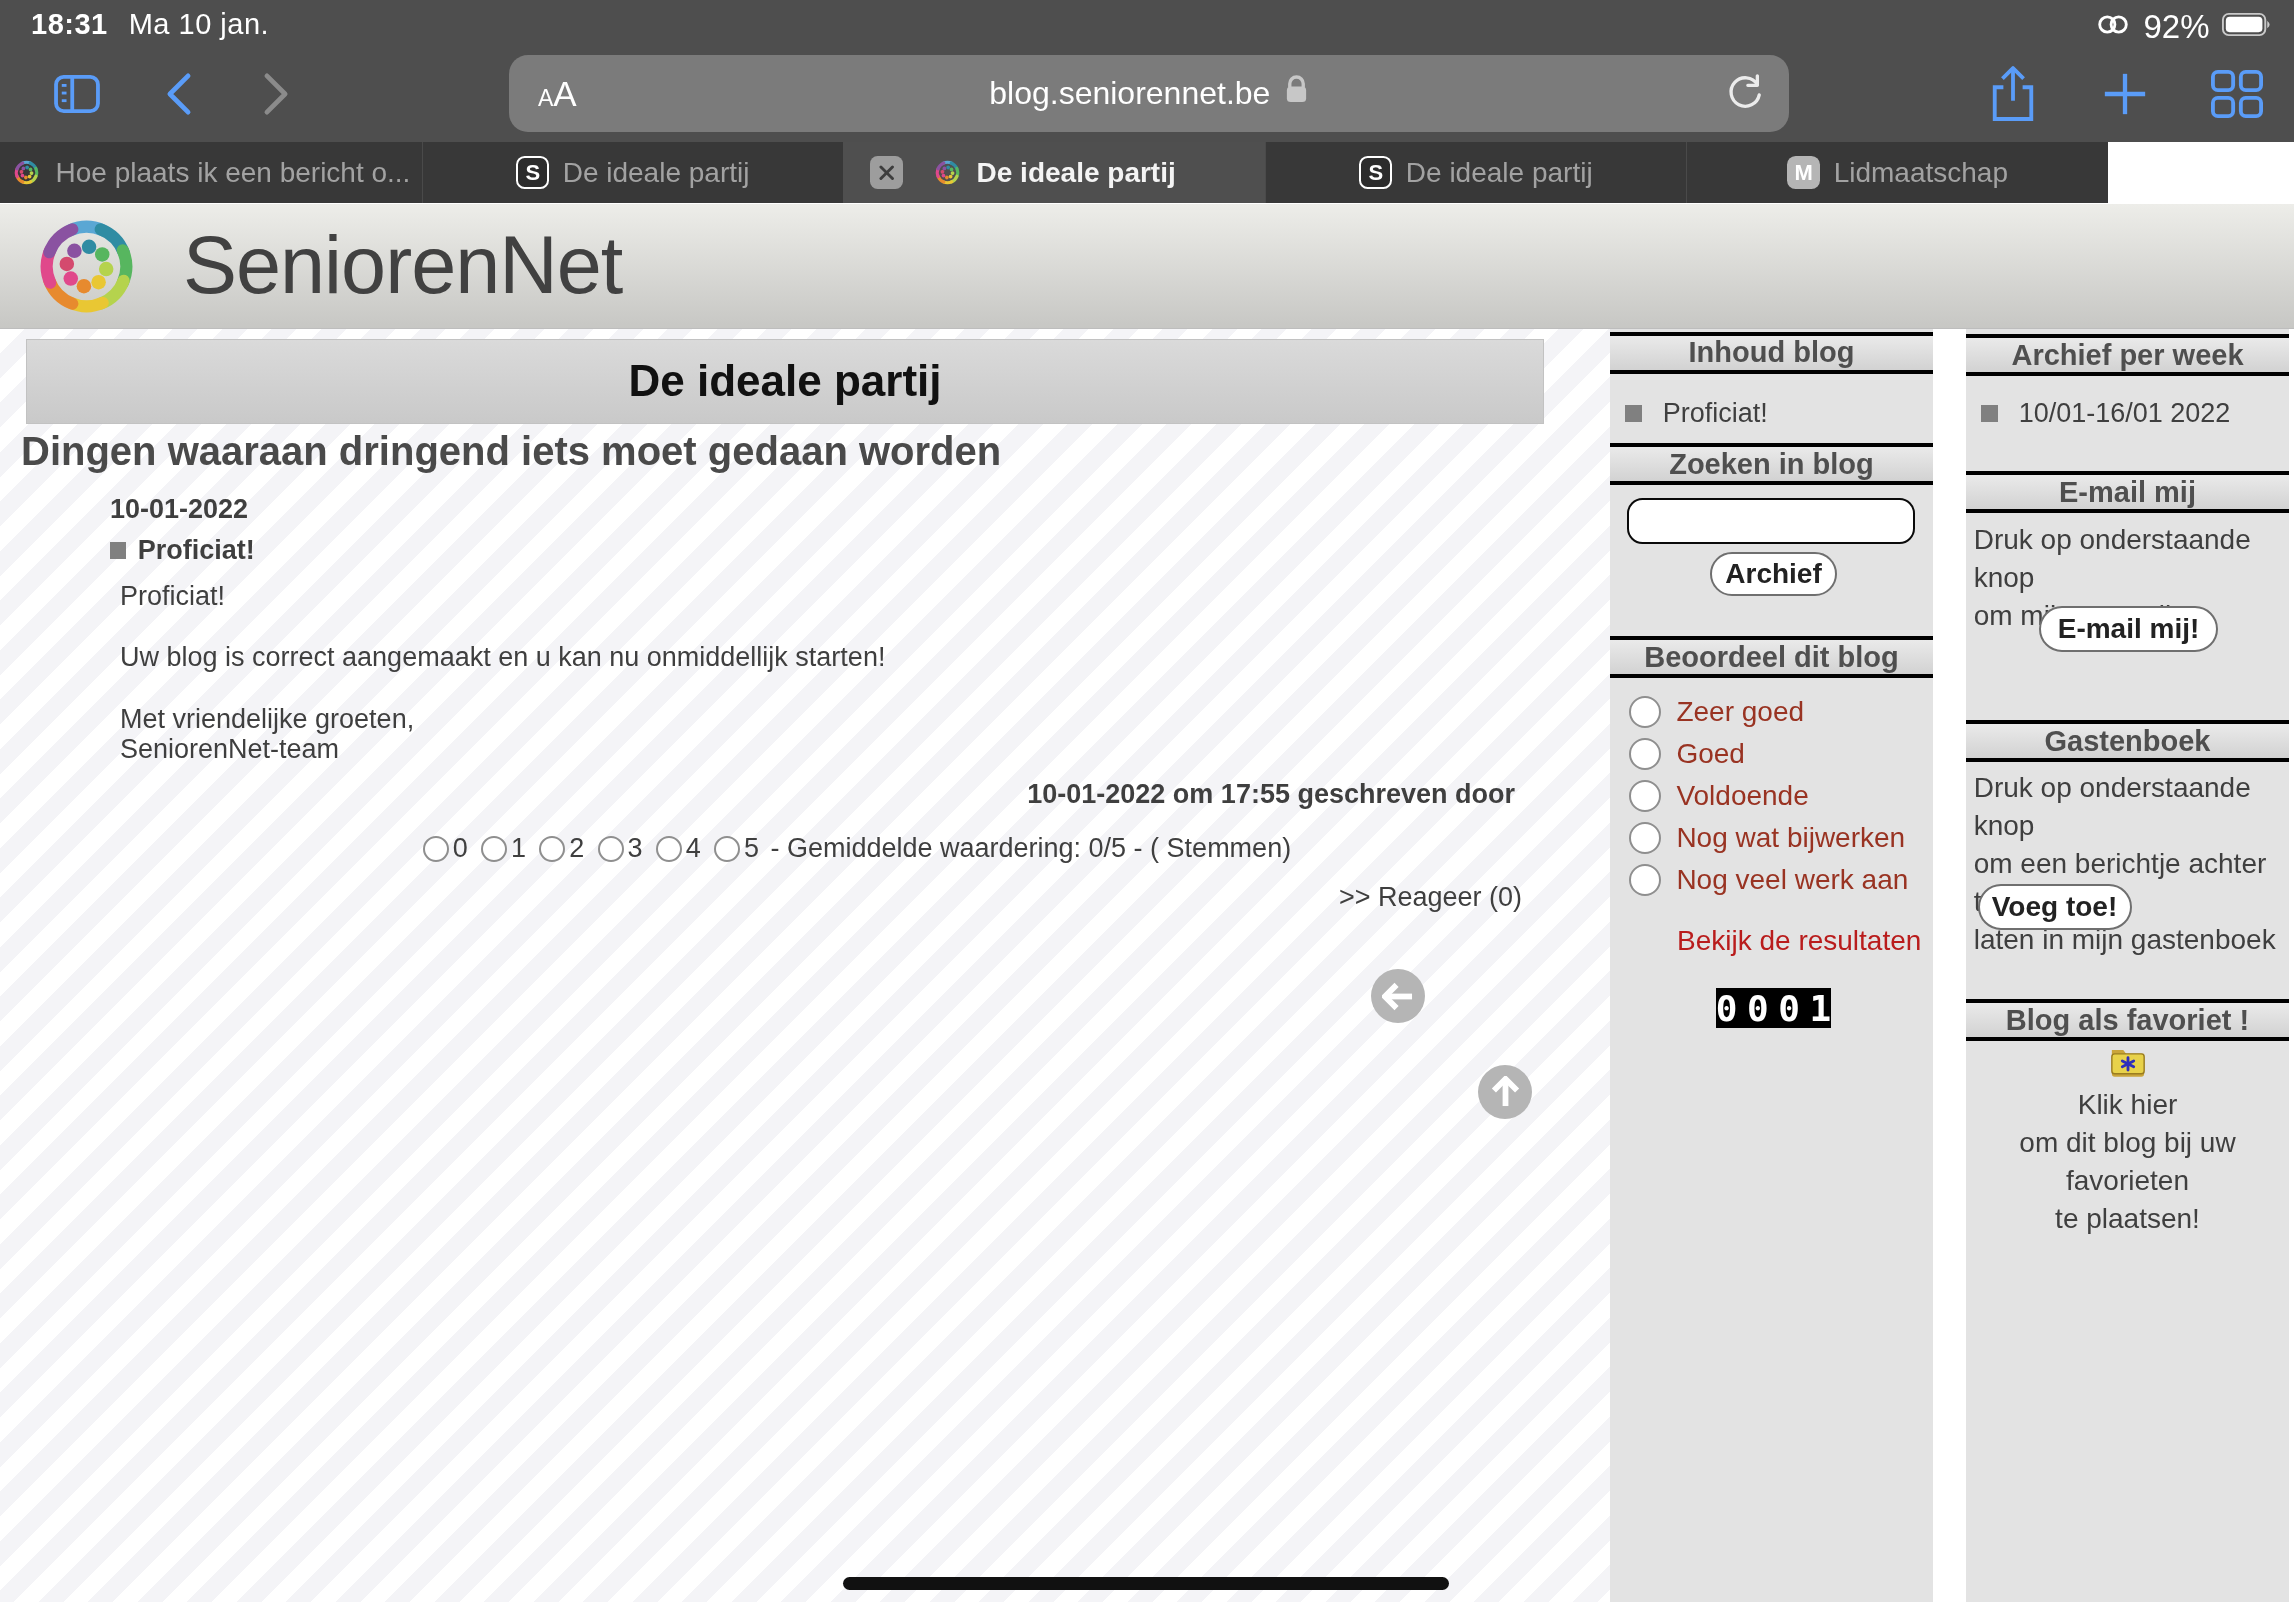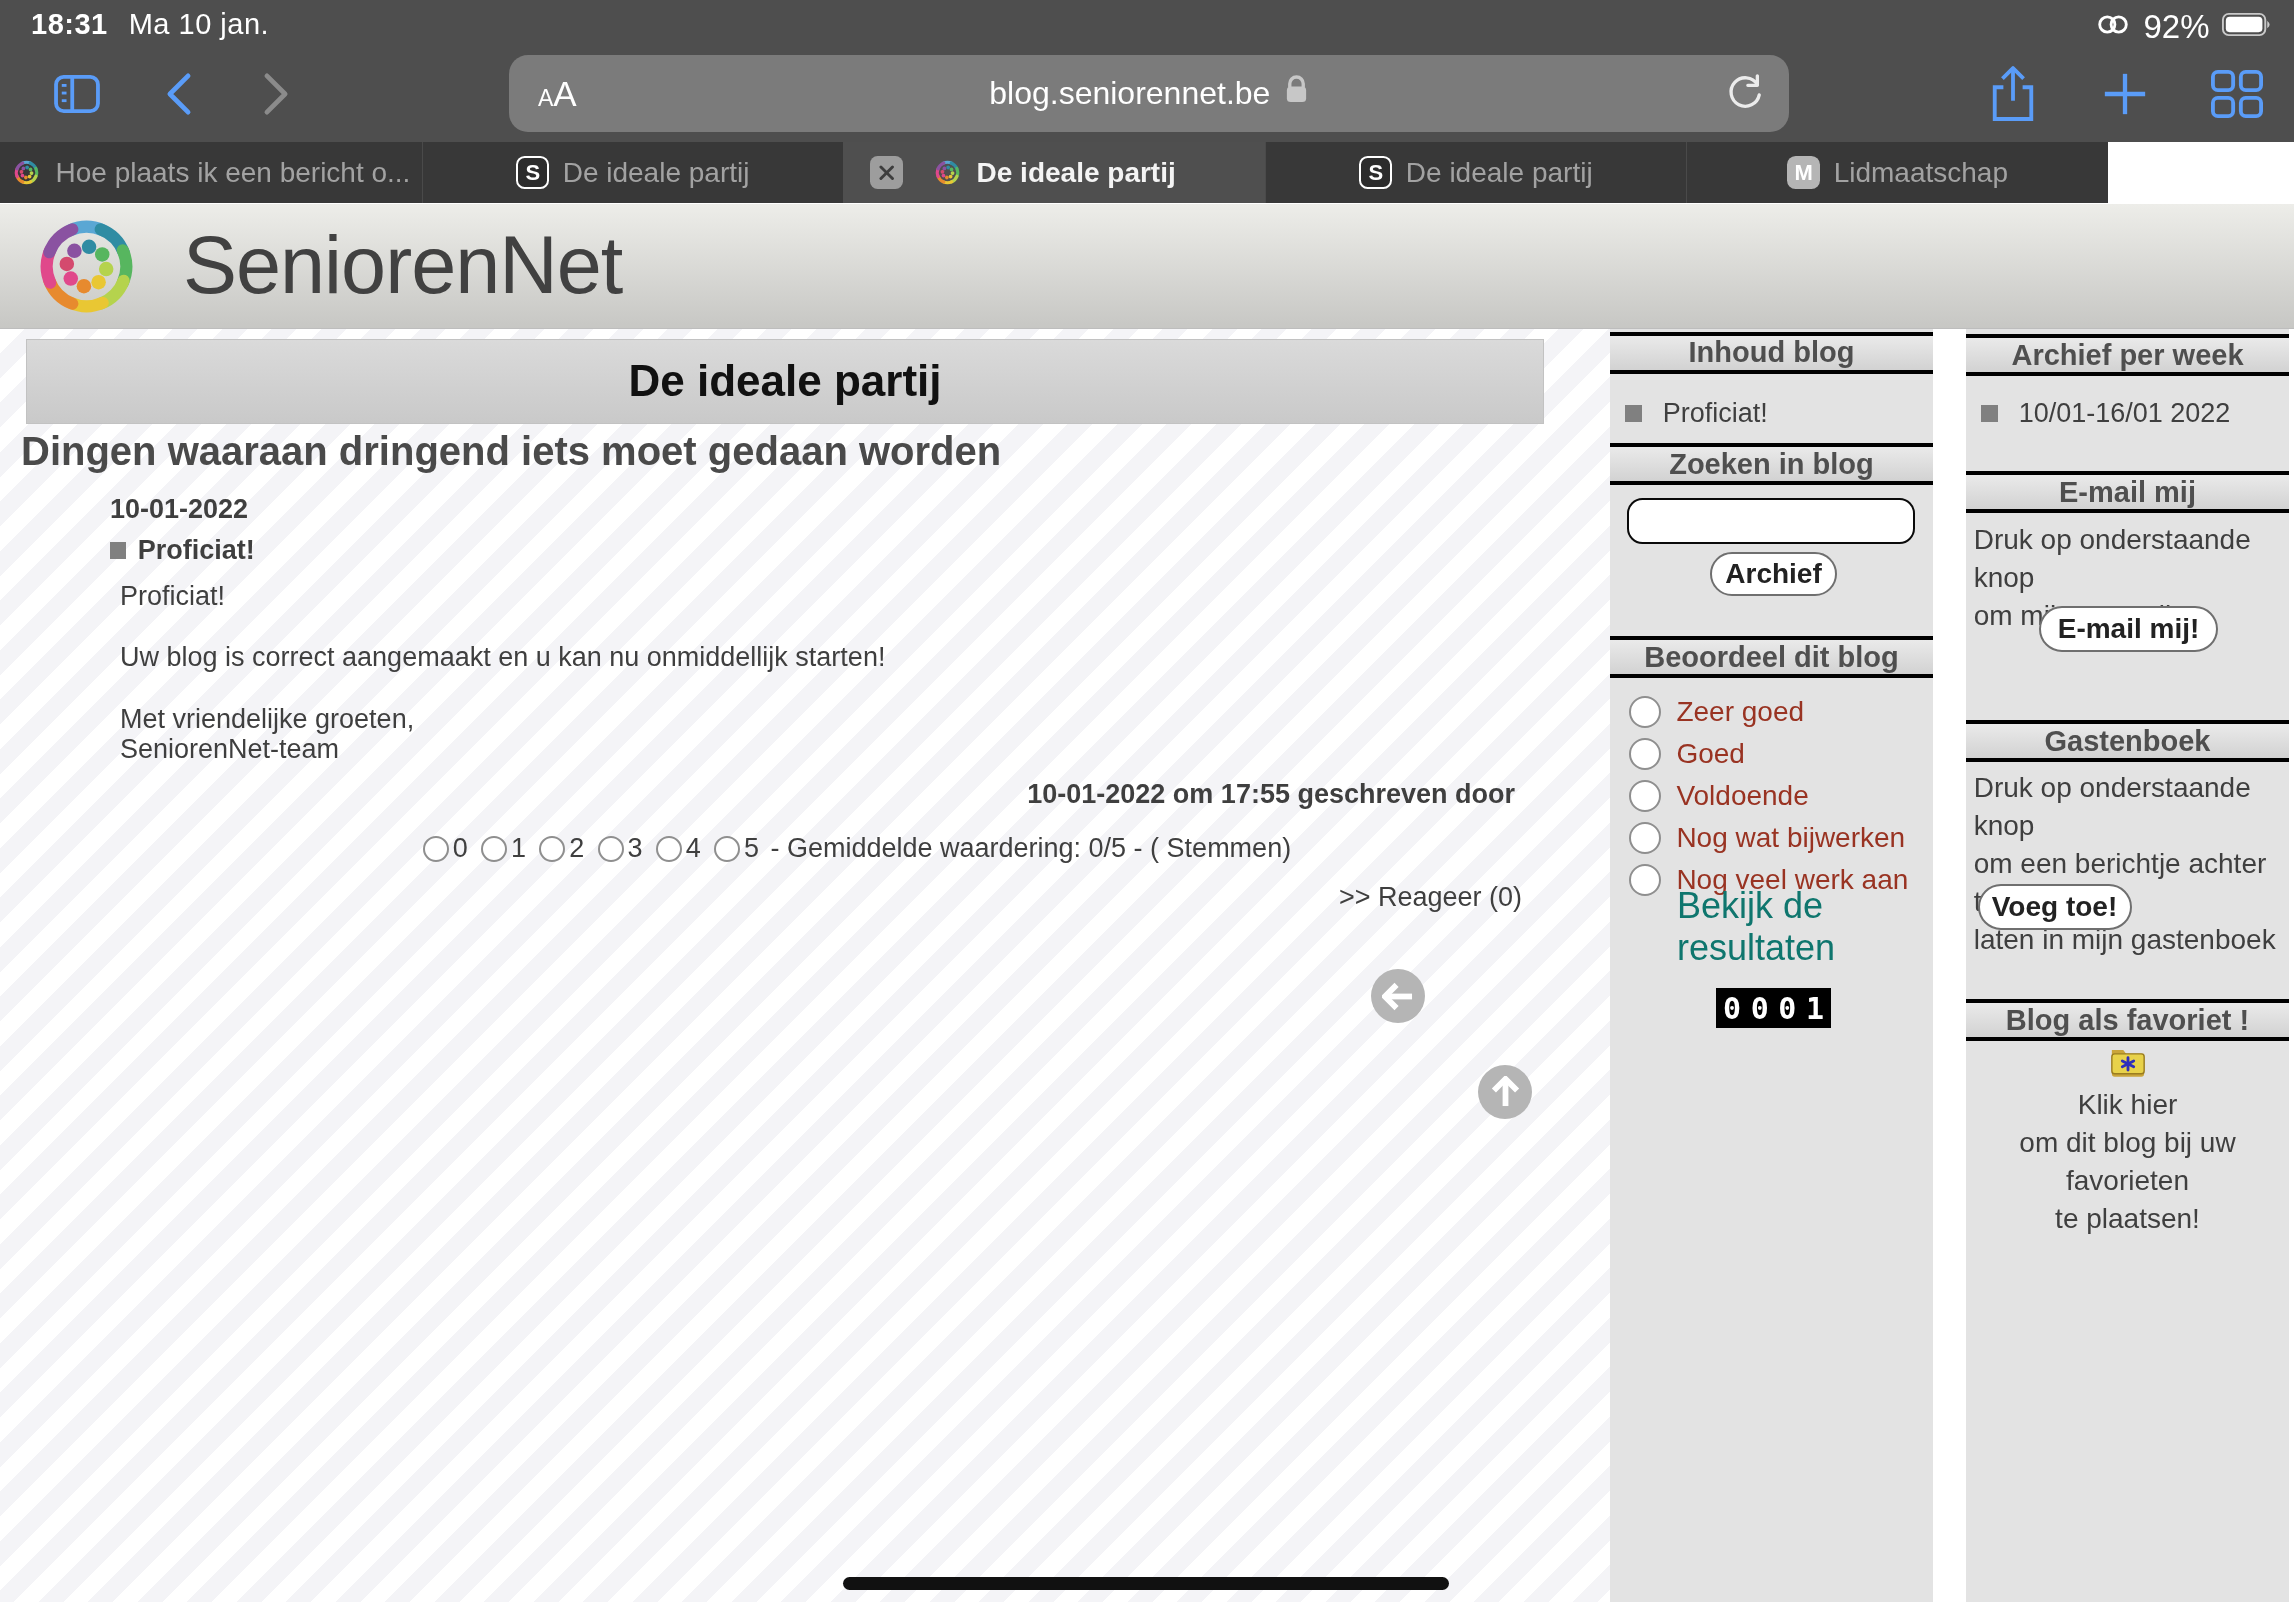--- a/index.html
+++ b/index.html
@@ -77,23 +77,23 @@
   .side-item { position:absolute; display:flex; align-items:center; gap:21px; font-size:27px; color:#3f3f3f; }
   .searchbox { position:absolute; left:17.3px; top:169px; width:288px; height:46px;
     border:2.9px solid #0a0a0a; border-radius:15.4px; background:#fff; font-size:27px; padding:0 13.4px;
     font-family:"Liberation Sans", sans-serif; }
   .pill-btn { position:absolute; background:#fff; border:2.9px solid #6f6f6f; border-radius:27px;
     display:flex; align-items:center; justify-content:center;
     font-size:28px; font-weight:bold; color:#222; }
   .vote-row { position:absolute; left:19px; display:flex; align-items:center; gap:15.4px; height:35px; }
   .vote-c { width:32px; height:32px; border:2.9px solid #8f8f8f; border-radius:50%; background:#fff; flex:0 0 auto; }
   .vote-label { font-size:28px; color:#993322; }
-  .results-link { position:absolute; left:67px; top:556px; font-size:36px; color:#0f766e; }
+  .results-link { position:absolute; left:67px; top:596px; font-size:28px; color:#b91c1c; }
   .counter { position:absolute; left:106px; top:659px; width:115px; height:40px; background:#000;
-    color:#fff; font-family:"DejaVu Sans Mono", monospace; font-weight:bold; font-size:30px;
+    color:#fff; font-family:"DejaVu Sans Mono", monospace; font-weight:bold; font-size:36px;
     display:flex; align-items:center; justify-content:center; letter-spacing:9.6px; text-indent:9.6px; }
   .side-par { position:absolute; font-size:28px; color:#3f3f3f; line-height:38px; }
   .fav-block { position:absolute; left:0; top:715px; width:323px; text-align:center;
     font-size:28px; color:#3f3f3f; line-height:38px; }
   .home-indicator { position:absolute; left:843px; top:1577px; width:606px; height:12.5px;
     border-radius:6.7px; background:#111; }
 </style>
 </head>
 <body>
 

